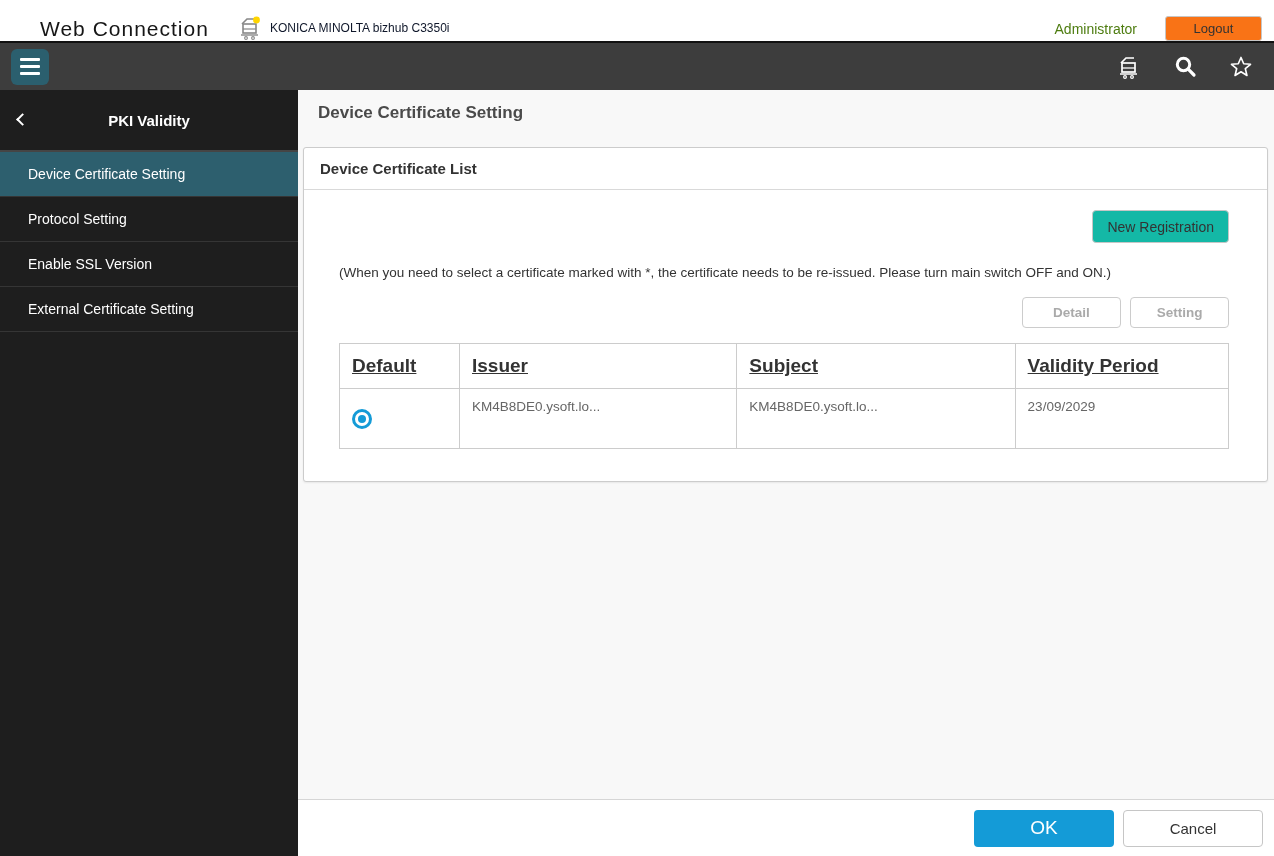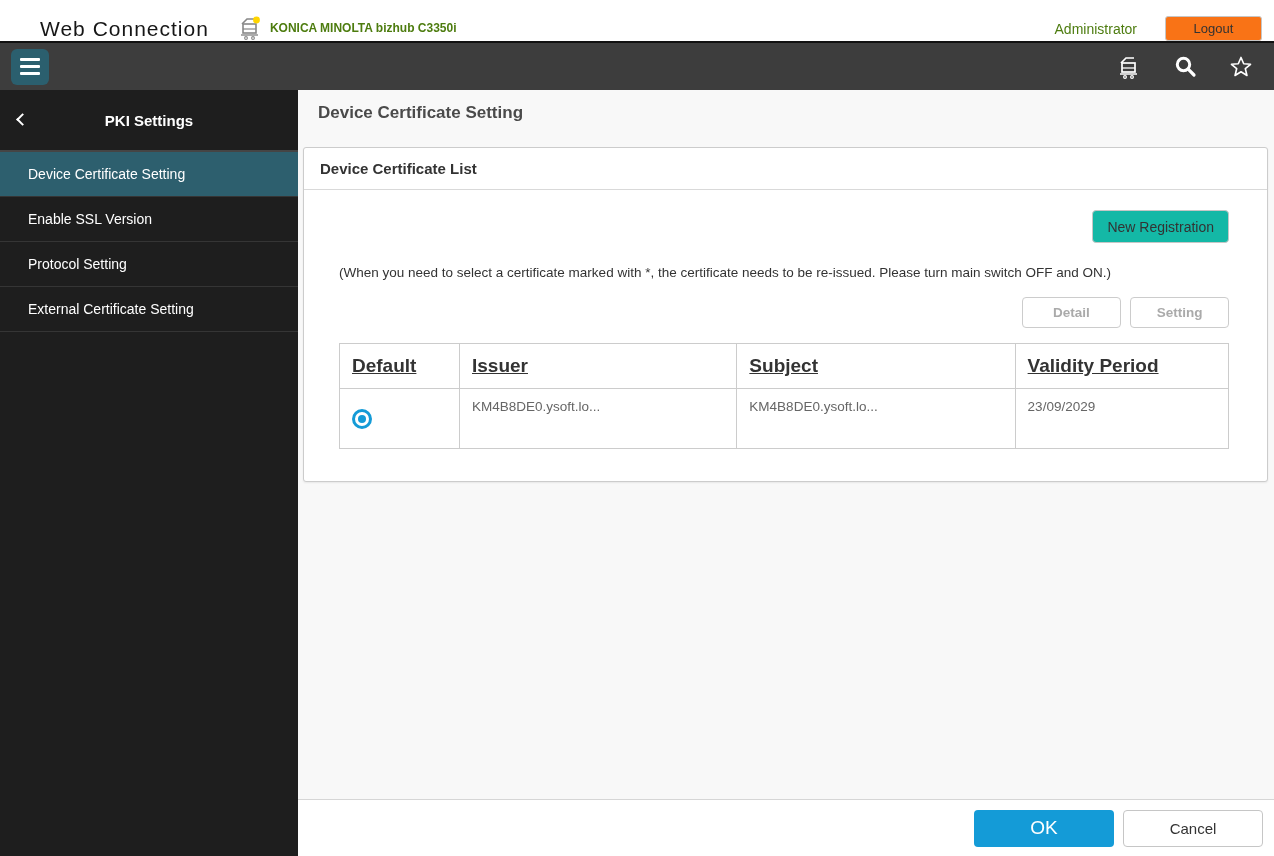--- a/index.html
+++ b/index.html
@@ -5,21 +5,21 @@
   * { margin:0; padding:0; box-sizing:border-box; }
   html,body { width:1274px; height:856px; overflow:hidden;
     font-family:"Liberation Sans", sans-serif; background:#fff; }
 
   
   .top-header { height:43px; background:#fff; display:flex; align-items:flex-end;
     padding:0 12px 0 40px; border-bottom:2px solid #111; }
   .logo { font-size:21px; color:#161616; letter-spacing:1px; font-weight:400;
     font-family:"Liberation Sans", sans-serif; white-space:nowrap; }
   .device { display:flex; align-items:center; margin-left:28px; gap:7px; }
-  .device-name { font-size:12px; color:#4d7c0f;font-weight:bold; }
+  .device-name { font-size:12px; color:#0f172a; }
   .header-right { margin-left:auto; display:flex; align-items:center; gap:28px; }
   .admin-name { font-size:14px; color:#4d7c0f; }
   .logout-btn { width:97px; height:25px; background:#f97316; border:1px solid #c6c6c6;
     border-radius:3px; font-size:13px; color:#333; cursor:pointer; }
 
   
   .toolbar { height:47px; background:#3d3d3d; display:flex; align-items:center;
     padding:0 20px 0 11px; }
   .menu-btn { width:38px; height:36px; background:#2b5f6e; border:none; border-radius:6px;
     display:flex; flex-direction:column; justify-content:center; align-items:center;
@@ -140,30 +140,30 @@
       </svg>
     </div>
   </div>
 </div>
 
 <div class="shell">
 
   <div class="sidebar">
     <div class="sidebar-header">
       <span class="back-chevron"></span>
-      <span class="sidebar-title">PKI Settings</span>
+      <span class="sidebar-title">PKI Validity</span>
     </div>
     <div class="side-item selected">
       <span>Device Certificate Setting</span>
     </div>
     <div class="side-item">
+      <span>Protocol Setting</span>
+    </div>
+    <div class="side-item">
       <span>Enable SSL Version</span>
-    </div>
-    <div class="side-item">
-      <span>Protocol Setting</span>
     </div>
     <div class="side-item">
       <span>External Certificate Setting</span>
     </div>
   </div>
 
   <div class="main">
     <div class="page-title">Device Certificate Setting</div>
 
     <div class="card">

